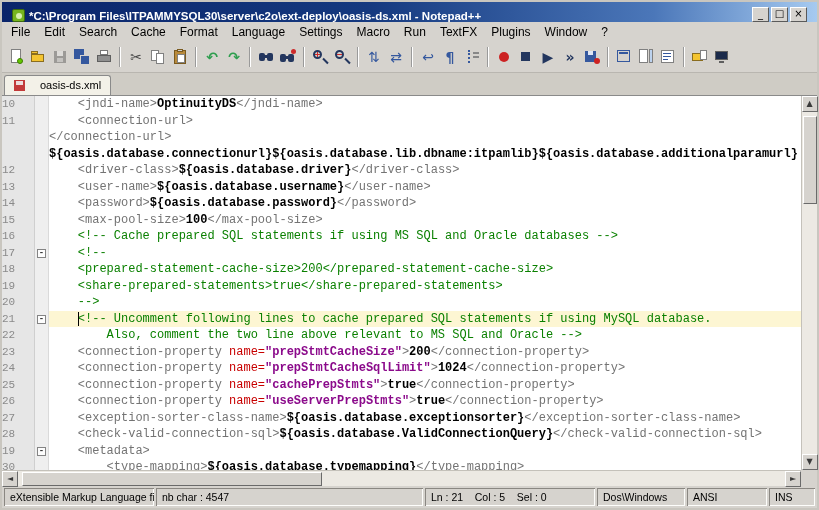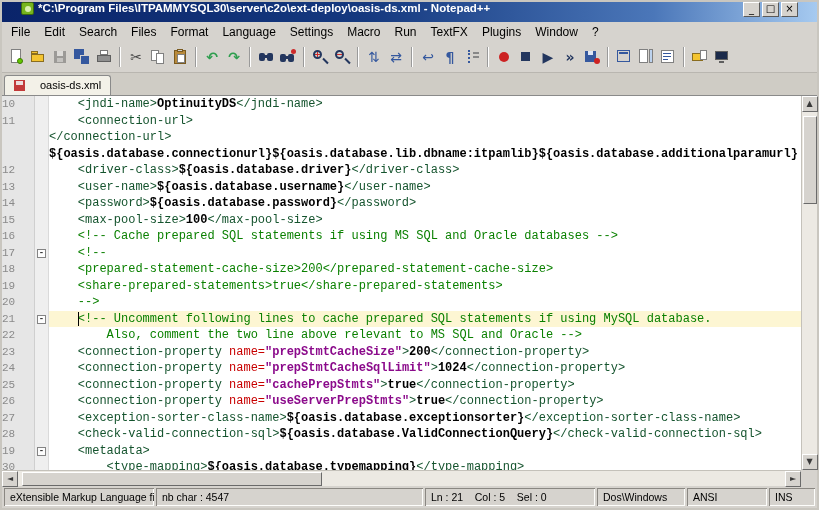--- a/index.html
+++ b/index.html
@@ -1,21 +1,21 @@
 <!DOCTYPE html>
 <html><head>
 <meta charset="utf-8">
 <style>
   *{box-sizing:border-box;margin:0;padding:0}
   html,body{width:819px;height:510px;overflow:hidden;background:#d6d3ce}
   .window{width:819px;height:510px;border:2px solid #c9c6bf;background:#d6d3ce;
     display:flex;flex-direction:column;font-family:"Liberation Sans",sans-serif}
 
   
-  .titlebar{flex:0 0 20px;height:20px;display:flex;align-items:flex-start;gap:4px;padding:0 19px;
+  .titlebar{flex:0 0 20px;height:20px;display:flex;align-items:flex-end;gap:4px;padding:0 10px;
     background:linear-gradient(90deg,#0a246a 0%,#15397f 45%,#4b77b9 80%,#a6caf0 100%)}
   .appicon{width:13px;height:13px;background:#76b51e;border:1px solid #3c6a0e;border-radius:2px;flex:0 0 13px;position:relative}
   .appicon::after{content:"";position:absolute;left:3px;top:3px;width:6px;height:6px;background:#d8f0b0;border-radius:50%}
   .title{color:#fff;font-size:11.5px;font-weight:bold;white-space:nowrap;overflow:hidden;flex:1}
   .winbtns{display:flex;gap:2px}
   .wbtn{width:17px;height:15px;background:#d6d3ce;border:1px solid;border-color:#fff #5a5a5a #5a5a5a #fff;
     font-family:"DejaVu Sans",sans-serif;font-size:10px;line-height:12px;text-align:center;color:#000}
 
   
   .menubar{flex:0 0 19px;display:flex;align-items:center;padding-left:2px;font-size:12px}
@@ -41,21 +41,21 @@
   .rows{grid-column:1;grid-row:1;overflow:hidden;background:#fff;
     font-family:"Liberation Mono","DejaVu Sans Mono",monospace;font-size:12px;line-height:16.5px}
   .row{display:flex;height:16.5px}
   .ln{flex:0 0 33px;background:#e6e6e6;color:#8a8a8a;padding-right:5px;font-size:11px;border-right:1px solid #cfcfcf}
   .fold{flex:0 0 14px;background:#efefef;border-right:1px solid #dadada;display:flex;justify-content:center}
   .fbox{width:9px;height:9px;margin-top:4px;background:#fdfdfd;border:1px solid #848484;
     font:bold 9px/7px "Liberation Mono",monospace;text-align:center;color:#333;font-style:normal}
   .code{flex:1;white-space:pre;position:relative;overflow:hidden}
   .code.hl{background:#fdf6d3}
   .sp{}
-  .tag{color:#14532d}
+  .tag{color:#737373}
   .txt{color:#000;font-weight:bold}
   .attr{color:#c80000}
   .val{color:#8b0a8b;font-weight:bold}
   .com{color:#0a8000}
   .caret{position:absolute;top:1px;width:1px;height:14px;background:#000}
 
   
   .vscroll{grid-column:2;grid-row:1;background:#ece9e3;border-left:1px solid #c4c1ba;display:flex;flex-direction:column;align-items:center}
   .hscroll{grid-column:1;grid-row:2;background:#ece9e3;border-top:1px solid #c4c1ba;display:flex;align-items:center}
   .corner{grid-column:2;grid-row:2;background:#d6d3ce}
@@ -83,21 +83,21 @@
       <span class="wbtn">_</span>
       <span class="wbtn">□</span>
       <span class="wbtn">×</span>
     </span>
   </div>
 
   <div class="menubar">
       <span class="mi">File</span>
       <span class="mi">Edit</span>
       <span class="mi">Search</span>
-      <span class="mi">Files</span>
+      <span class="mi">Cache</span>
       <span class="mi">Format</span>
       <span class="mi">Language</span>
       <span class="mi">Settings</span>
       <span class="mi">Macro</span>
       <span class="mi">Run</span>
       <span class="mi">TextFX</span>
       <span class="mi">Plugins</span>
       <span class="mi">Window</span>
       <span class="mi">?</span>
     </div>

